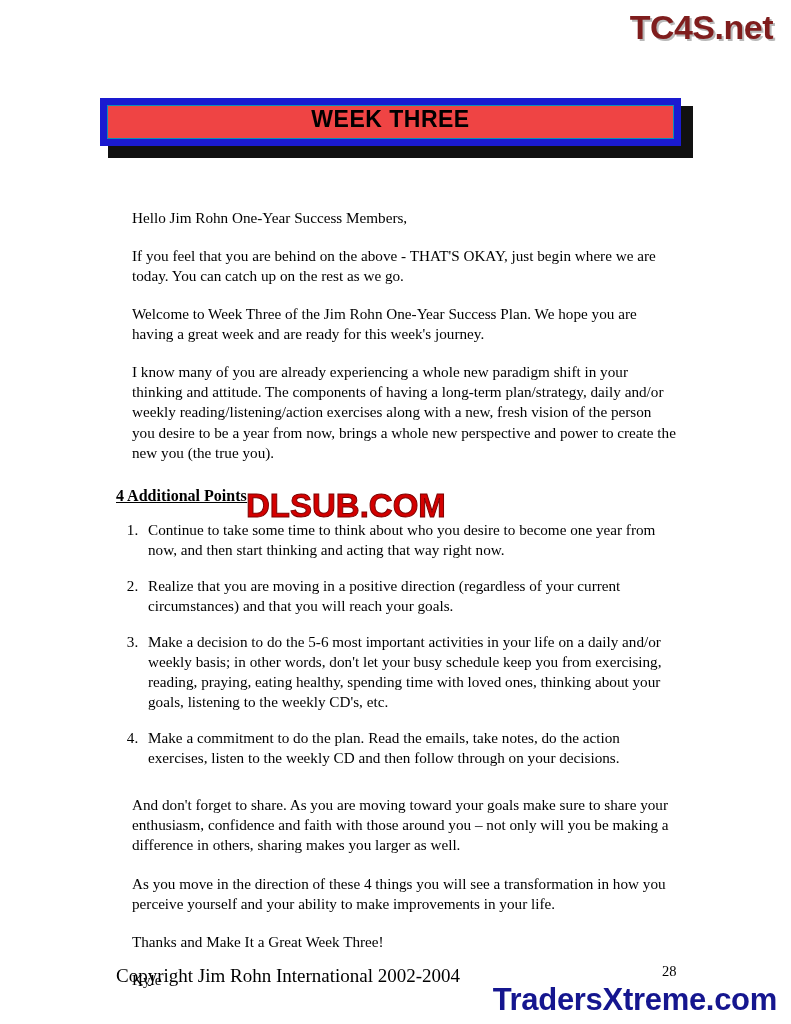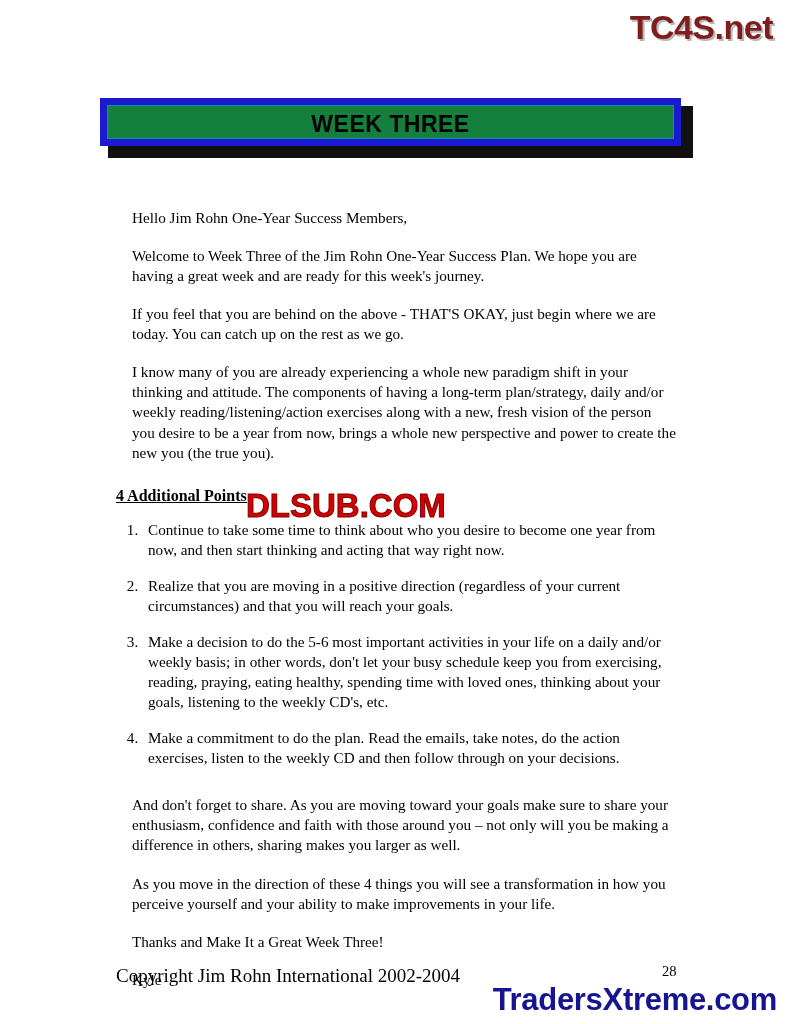--- a/index.html
+++ b/index.html
@@ -61,24 +61,24 @@
     background: #1a1ad0;
     padding: 0;
     box-sizing: border-box;
   }
   .banner-inner {
     position: absolute;
     left: 5px;
     top: 5px;
     right: 5px;
     bottom: 5px;
-    background: #15803d;
+    background: #ef4444;
     border: 1px solid #0c8fb5;
     display: flex;
-    align-items: flex-end;
+    align-items: flex-start;
     justify-content: center;
   }
   .banner-title {
     font-family: "Liberation Sans", sans-serif;
     font-weight: bold;
     font-size: 23px;
     letter-spacing: 0.5px;
     color: #000000;
   }
 
@@ -162,22 +162,22 @@
     <div class="banner-shadow"></div>
     <div class="banner-outer">
       <div class="banner-inner">
         <div class="banner-title">WEEK THREE</div>
       </div>
     </div>
   </div>
 
   <div class="content">
     <p class="para">Hello Jim Rohn One-Year Success Members,</p>
+    <p class="para">If you feel that you are behind on the above - THAT'S OKAY, just begin where we are today. You can catch up on the rest as we go.</p>
     <p class="para">Welcome to Week Three of the Jim Rohn One-Year Success Plan. We hope you are having a great week and are ready for this week's journey.</p>
-    <p class="para">If you feel that you are behind on the above - THAT'S OKAY, just begin where we are today. You can catch up on the rest as we go.</p>
     <p class="para">I know many of you are already experiencing a whole new paradigm shift in your thinking and attitude. The components of having a long-term plan/strategy, daily and/or weekly reading/listening/action exercises along with a new, fresh vision of the person you desire to be a year from now, brings a whole new perspective and power to create the new you (the true you).</p>
 
     <div class="subhead">4 Additional Points:</div>
 
     <ol class="points">
       <li>Continue to take some time to think about who you desire to become one year from now, and then start thinking and acting that way right now.</li>
       <li>Realize that you are moving in a positive direction (regardless of your current circumstances) and that you will reach your goals.</li>
       <li>Make a decision to do the 5-6 most important activities in your life on a daily and/or weekly basis; in other words, don't let your busy schedule keep you from exercising, reading, praying, eating healthy, spending time with loved ones, thinking about your goals, listening to the weekly CD's, etc.</li>
       <li>Make a commitment to do the plan. Read the emails, take notes, do the action exercises, listen to the weekly CD and then follow through on your decisions.</li>
     </ol>

